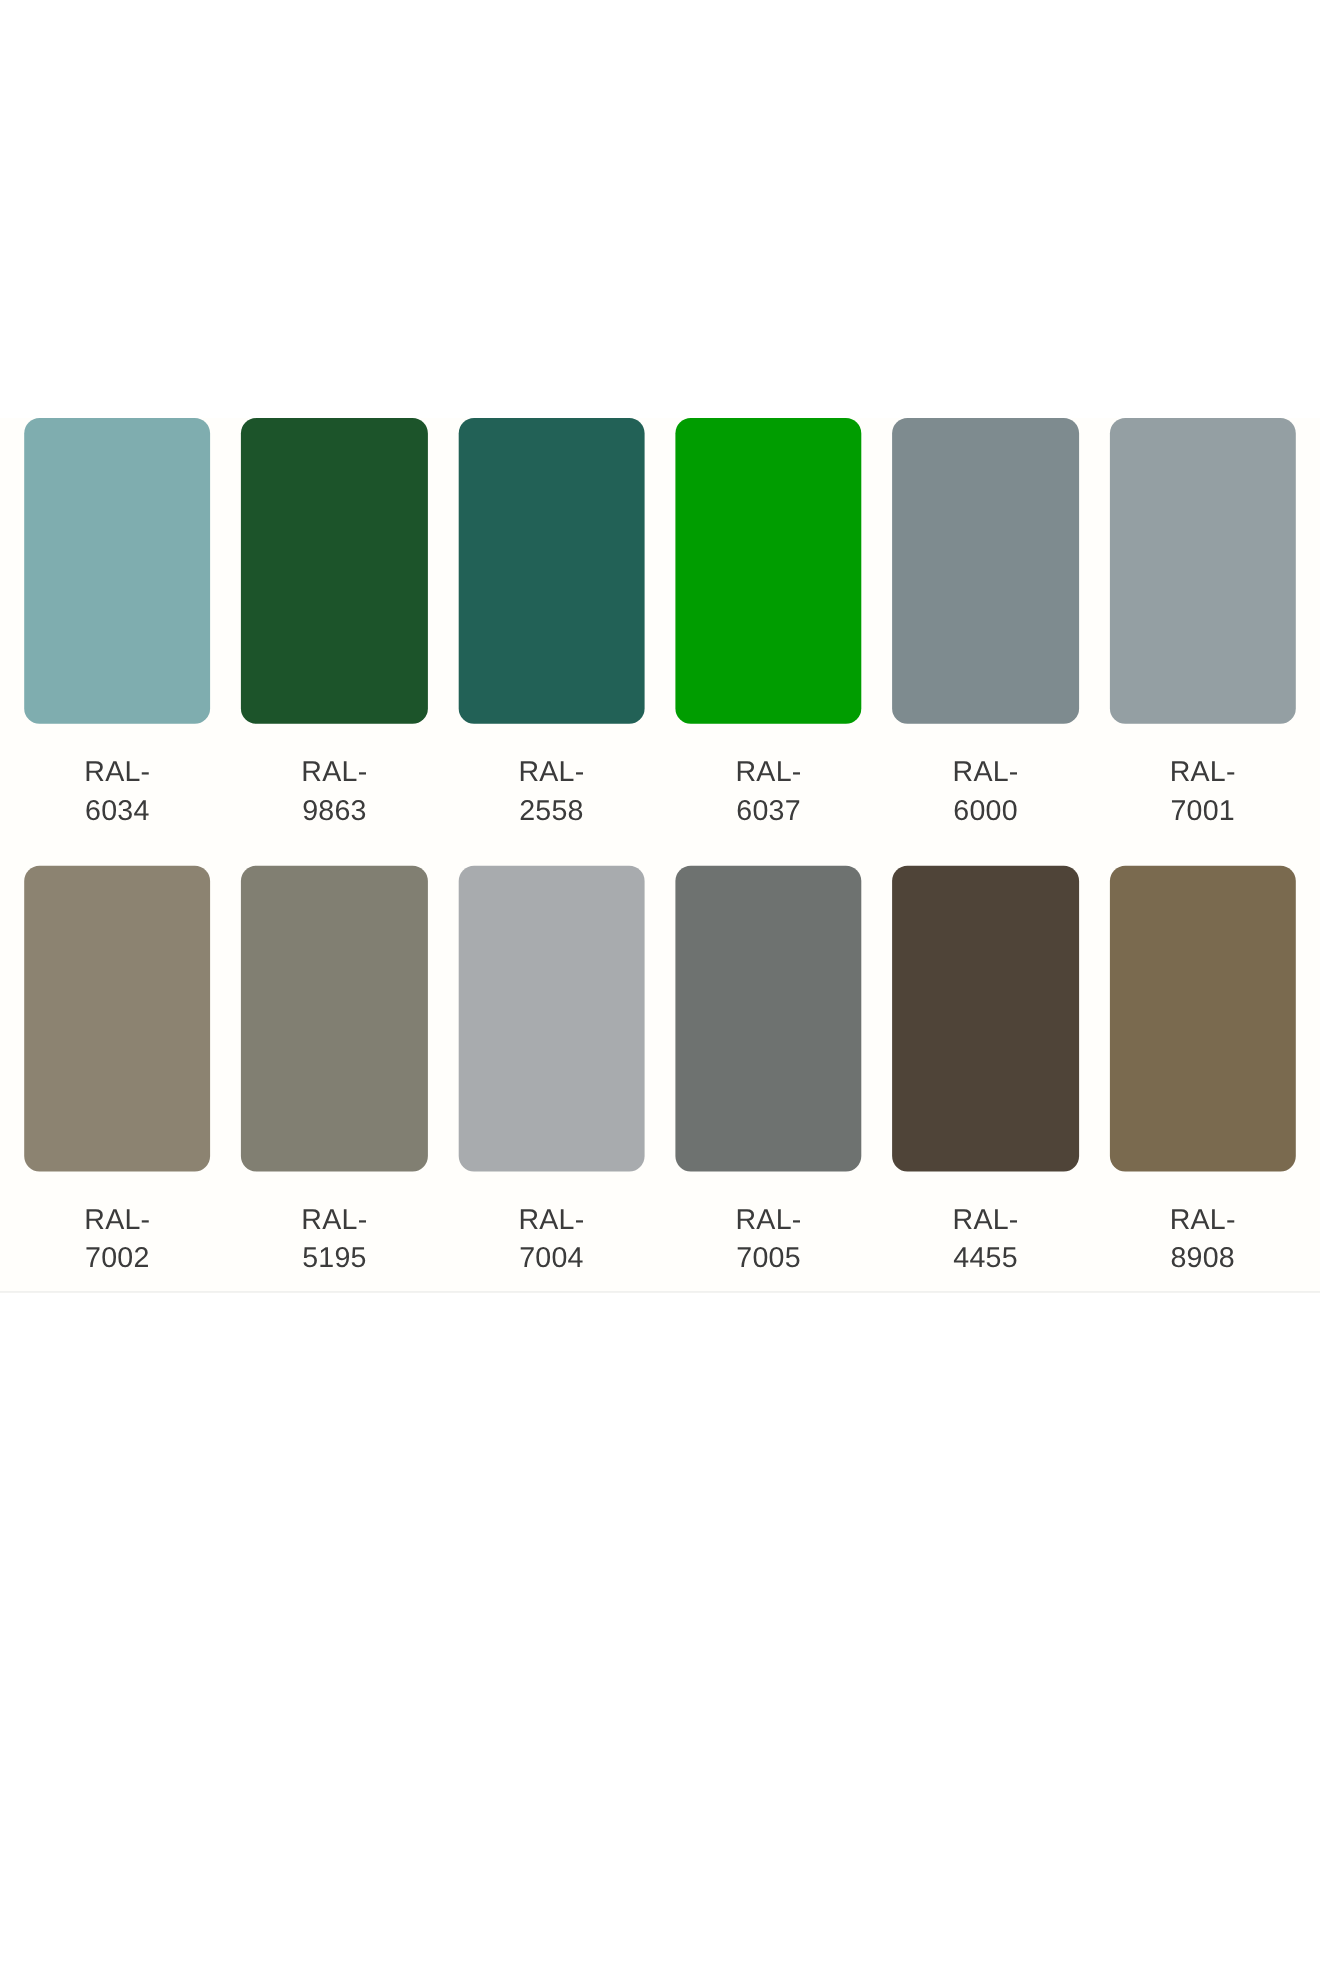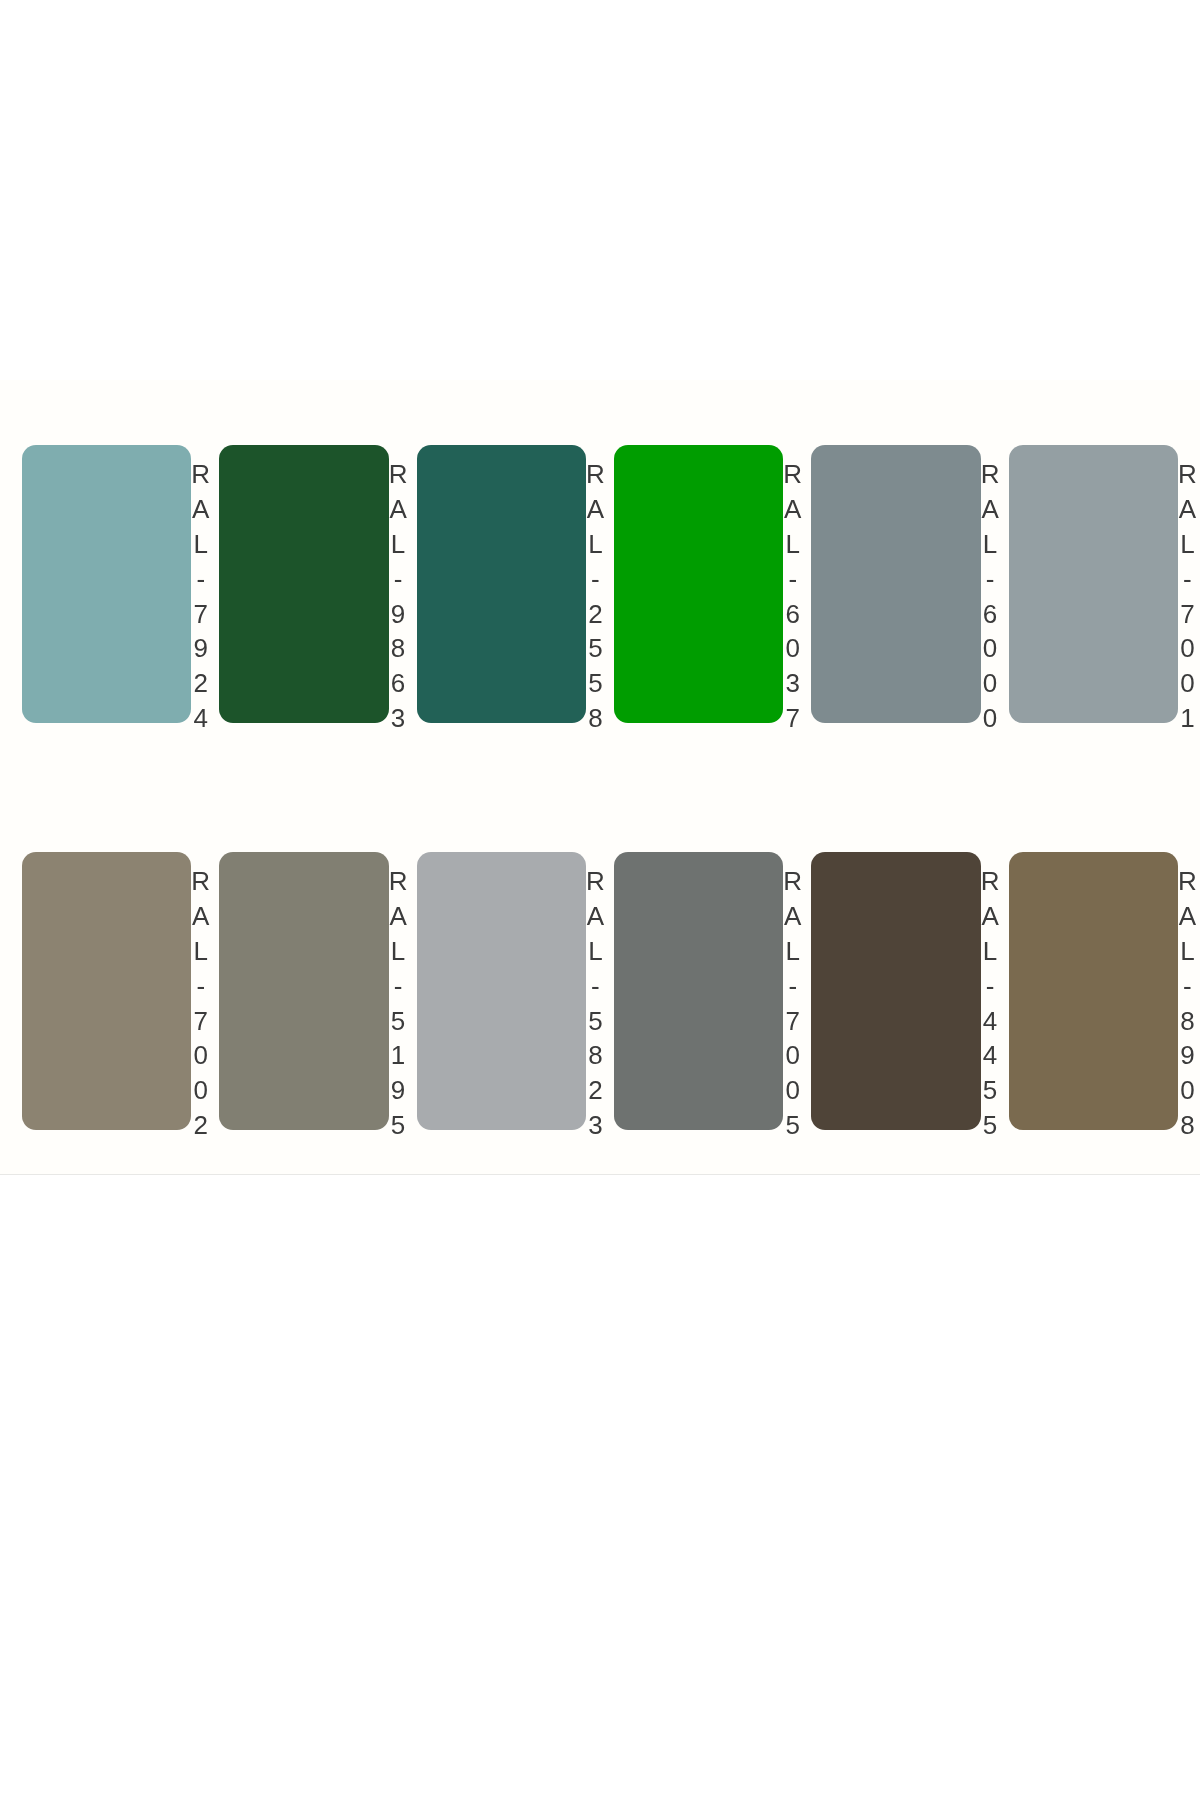--- a/index.html
+++ b/index.html
@@ -42,22 +42,22 @@
     grid-template-columns: repeat(6, 1fr);
     grid-auto-rows: 407px;
     column-gap: 0px;
     row-gap: 0px;
     padding: 0 8px;
     box-sizing: border-box;
   }
 
   .swatch-cell {
     display: flex;
-    flex-direction: row;
-    align-items: center;
+    flex-direction: column;
+    align-items: flex-end;
     box-sizing: border-box;
     padding: 0 14px;
   }
 
   .swatch-chip {
     width: 100%;
     height: 278px;
     border-radius: 14px;
     box-sizing: border-box;
     flex: 0 0 auto;
@@ -84,21 +84,21 @@
 
 <div class="page" style="background: rgb(255, 255, 255);">
 
   <div class="swatch-card" style="background: rgb(255, 254, 251);">
     <div class="swatch-grid">
 
       <div class="swatch-cell">
         <div class="swatch-chip" style="background-color: rgb(127, 173, 175);"></div>
         <div class="swatch-caption" style="color: rgb(59, 59, 59);">
           <span class="caption-line">RAL-</span>
-          <span class="caption-line">7924</span>
+          <span class="caption-line">6034</span>
         </div>
       </div>
 
       <div class="swatch-cell">
         <div class="swatch-chip" style="background-color: rgb(28, 84, 42);"></div>
         <div class="swatch-caption" style="color: rgb(59, 59, 59);">
           <span class="caption-line">RAL-</span>
           <span class="caption-line">9863</span>
         </div>
       </div>
@@ -148,21 +148,21 @@
         <div class="swatch-caption" style="color: rgb(59, 59, 59);">
           <span class="caption-line">RAL-</span>
           <span class="caption-line">5195</span>
         </div>
       </div>
 
       <div class="swatch-cell">
         <div class="swatch-chip" style="background-color: rgb(168, 171, 174);"></div>
         <div class="swatch-caption" style="color: rgb(59, 59, 59);">
           <span class="caption-line">RAL-</span>
-          <span class="caption-line">5823</span>
+          <span class="caption-line">7004</span>
         </div>
       </div>
 
       <div class="swatch-cell">
         <div class="swatch-chip" style="background-color: rgb(110, 114, 112);"></div>
         <div class="swatch-caption" style="color: rgb(59, 59, 59);">
           <span class="caption-line">RAL-</span>
           <span class="caption-line">7005</span>
         </div>
       </div>

